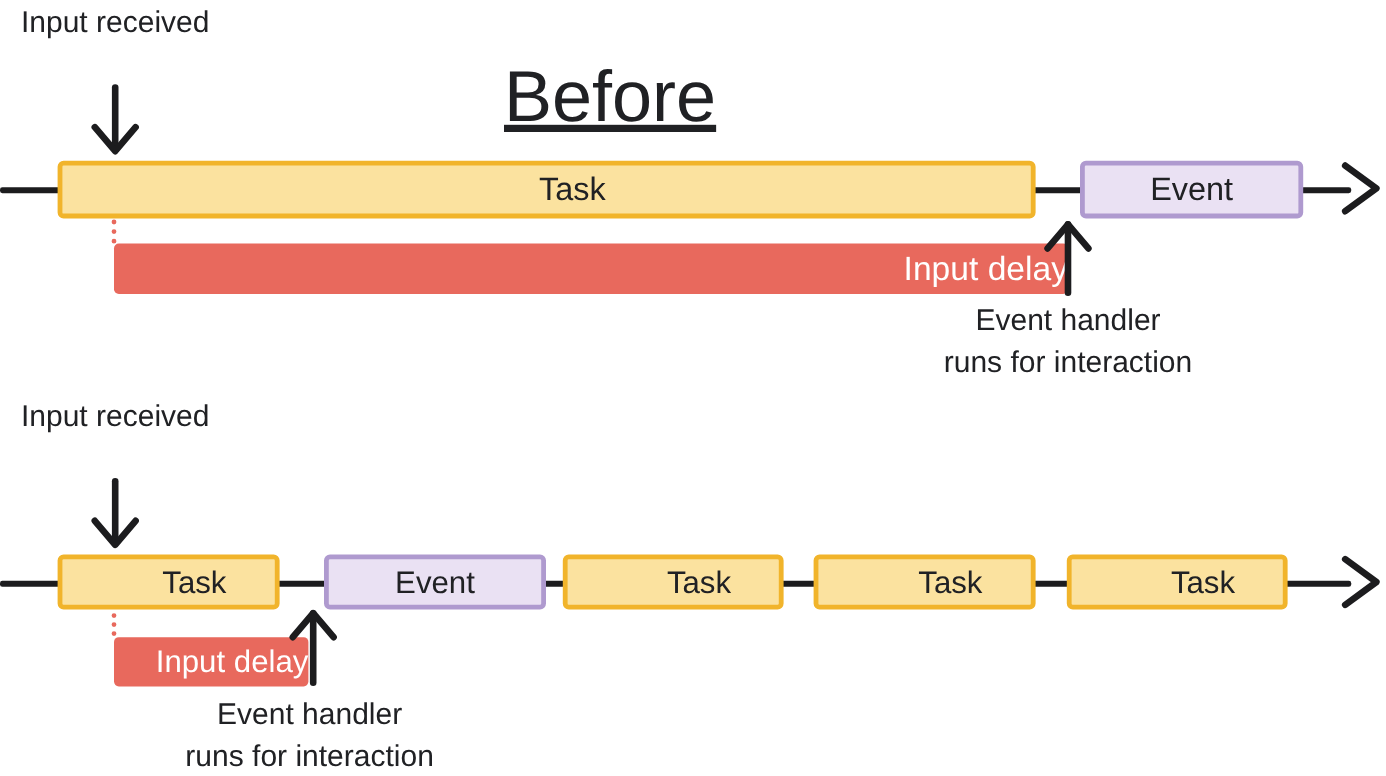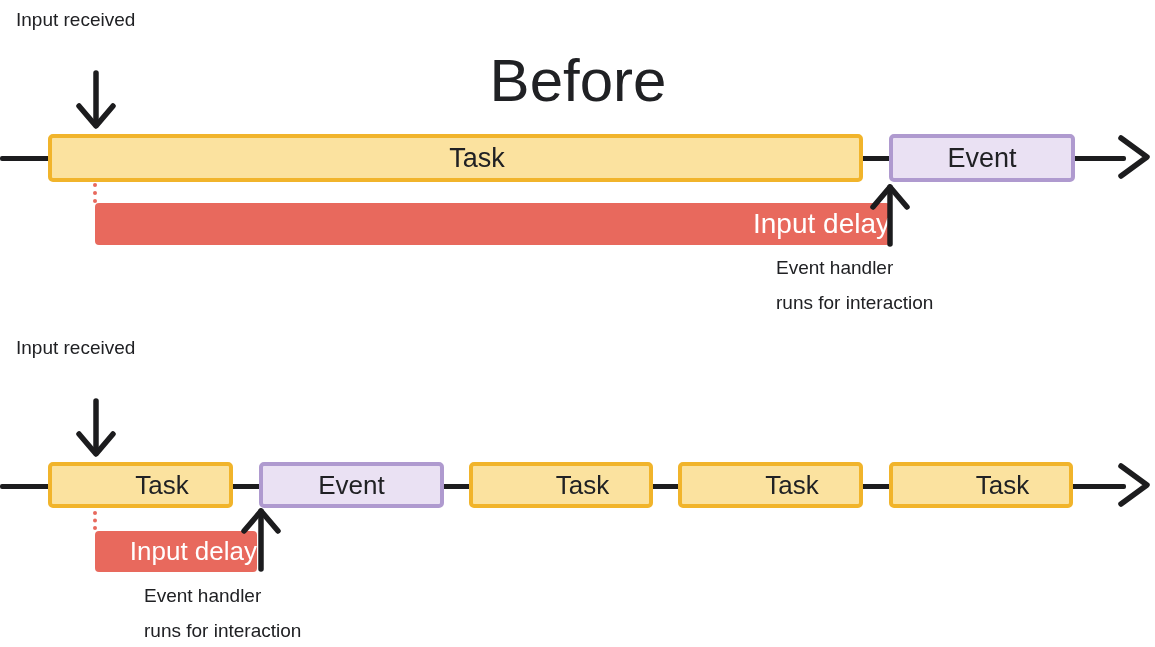--- a/index.html
+++ b/index.html
@@ -6,46 +6,48 @@
   #stage{
     position:relative;
     width:1155px;height:647px;
     background:#ffffff;
     font-family:"Liberation Sans", sans-serif;
     color:var(--text,#202124);
     overflow:hidden;
   }
   .abs{position:absolute;}
   .section-title{
-    width:316px;text-align:center;
+    width:316px;
     font-size:60px;font-weight:500;letter-spacing:0px;
     color:var(--text,#202124);
+    text-decoration:underline;
   }
   .note{
-    font-size:19px;line-height:35px;text-align:left;
+    font-size:25px;line-height:35px;text-align:center;
     color:var(--text,#202124);
   }
   .timeline{
     height:5px;background:var(--line,#1c1c1e);
     border-radius:2px;z-index:1;
   }
   .bar{
     box-sizing:border-box;
     display:flex;align-items:center;justify-content:center;
     font-size:27px;color:var(--text,#202124);
     border-radius:5px;z-index:2;
   }
   .task-bar{
     background:var(--task-fill,#FBE29F);
     border:4px solid var(--task-border,#F1B42B);
     padding-left:43px;
   }
   .event-bar{
     background:var(--event-fill,#EAE1F3);
     border:4px solid var(--event-border,#AF9ACF);
+    margin-left:11px;
   }
   .delay-bar{
     background:var(--delay-fill,#E8695D);
     border-radius:4px;
     display:flex;align-items:center;justify-content:flex-end;
     color:var(--delay-text,#ffffff);
     z-index:2;
   }
   .delay-before{font-size:28px;}
   .delay-after{font-size:26px;}

